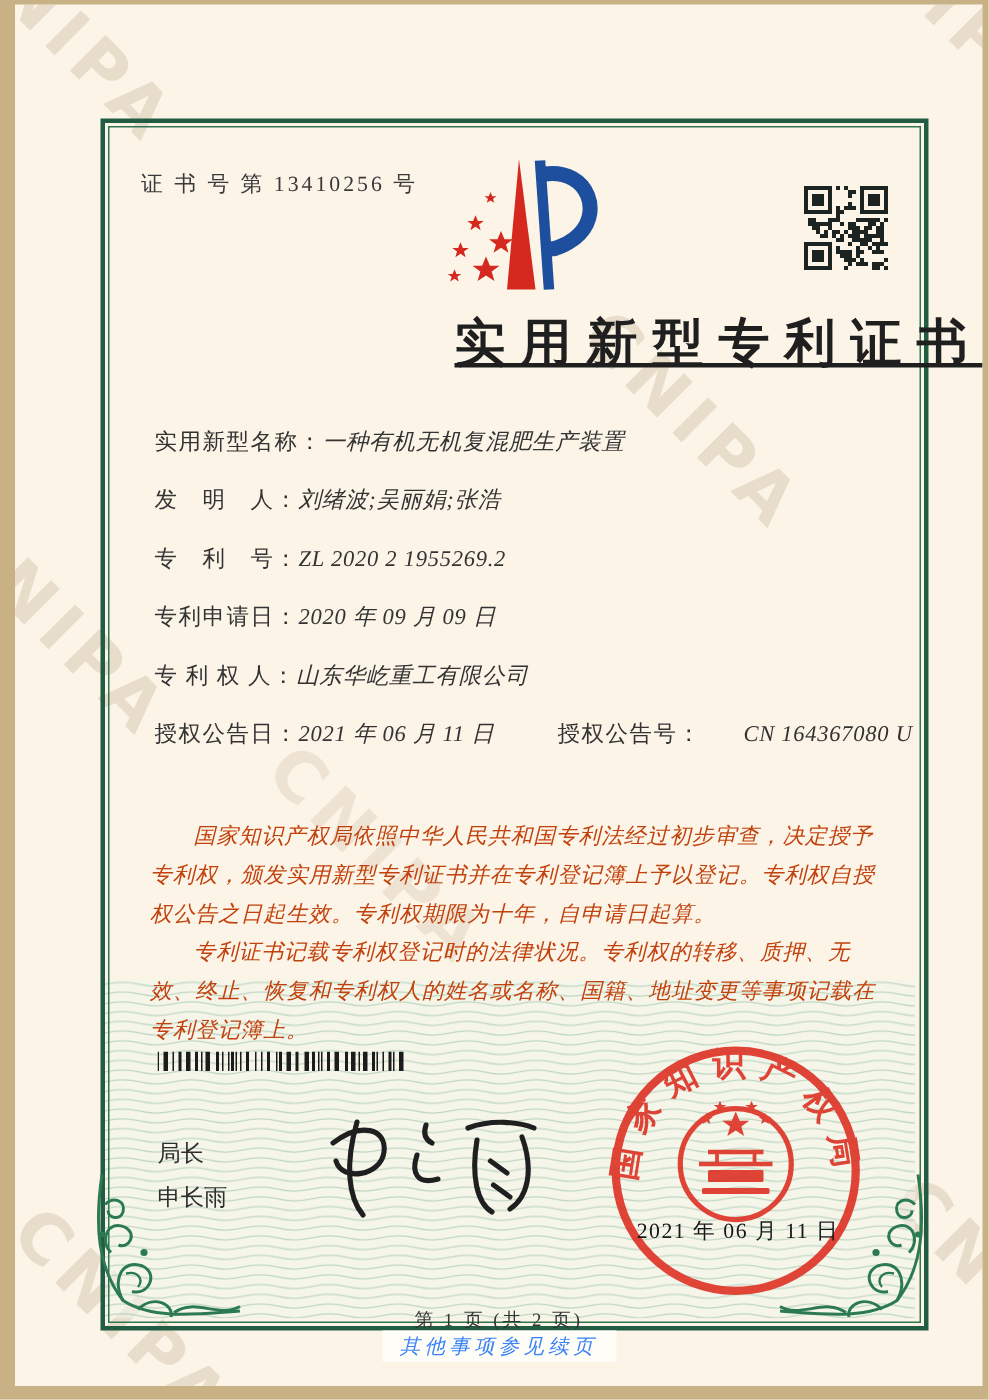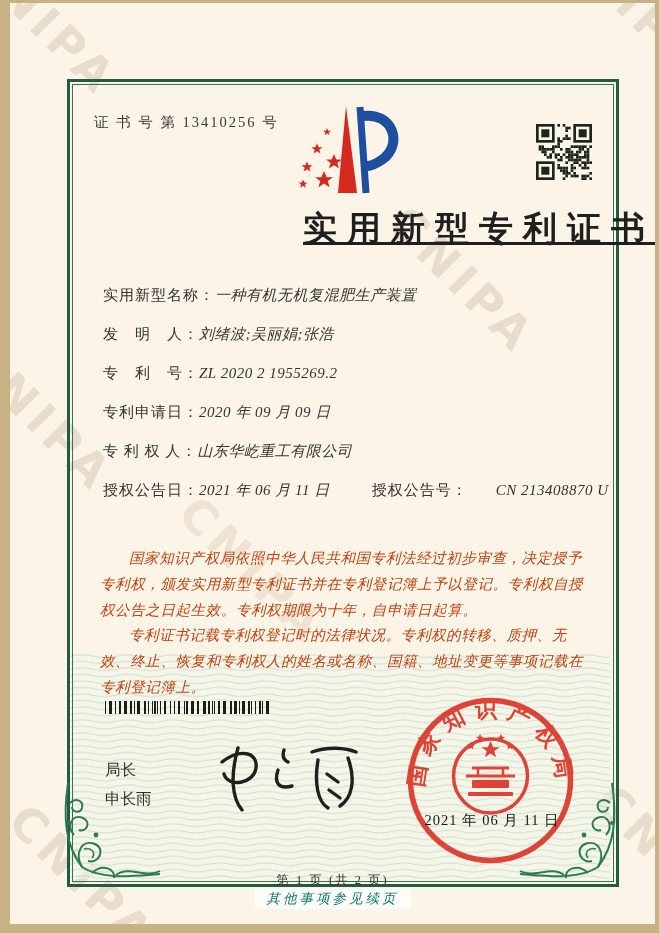--- a/index.html
+++ b/index.html
@@ -63,21 +63,21 @@
   }
   .ornament{position:absolute;width:110px;height:108px;z-index:4;}
   .orn-left{left:44px;top:774px;}
   .orn-right{left:506px;top:774px;}
   .page-num{
     position:absolute;left:0;top:869px;width:100%;text-align:center;
     font-size:12.5px;color:#333;letter-spacing:2px;z-index:5;
   }
   .foot-note{position:absolute;left:0;top:886px;width:100%;text-align:center;z-index:3;}
   .foot-note span{
-    background:#fffdf8;padding:3px 12px;font-size:13.5px;color:#0f766e;
+    background:#fffdf8;padding:3px 12px;font-size:13.5px;color:#3b82f6;
     letter-spacing:3px;font-style:italic;
   }
   .seal-org-text{font-size:22px;font-weight:bold;letter-spacing:9px;fill:#dd3528;}
 </style>
 </head>
 <body>
 
 <div class="paper">
 
   <div class="wm wm1">CNIPA</div>
@@ -277,21 +277,21 @@
       </div>
       <div class="frow">
         <span class="flabel">专 利 权 人：</span>
         <span class="fvalue">山东华屹重工有限公司</span>
       </div>
       <div class="frow">
         <span class="flabel">授权公告日：</span>
         <span class="fvalue">2021 年 06 月 11 日</span>
         <span class="grant-pair2">
           <span class="flabel">授权公告号：</span>
-          <span class="fvalue">CN 213408870 U</span>
+          <span class="fvalue">CN 164367080 U</span>
         </span>
       </div>
     </div>
 
     <div class="paras">
       <p>国家知识产权局依照中华人民共和国专利法经过初步审查，决定授予专利权，颁发实用新型专利证书并在专利登记簿上予以登记。专利权自授权公告之日起生效。专利权期限为十年，自申请日起算。</p>
       <p>专利证书记载专利权登记时的法律状况。专利权的转移、质押、无效、终止、恢复和专利权人的姓名或名称、国籍、地址变更等事项记载在专利登记簿上。</p>
     </div>
 
     <svg class="barcode" viewBox="0 0 165 13">

